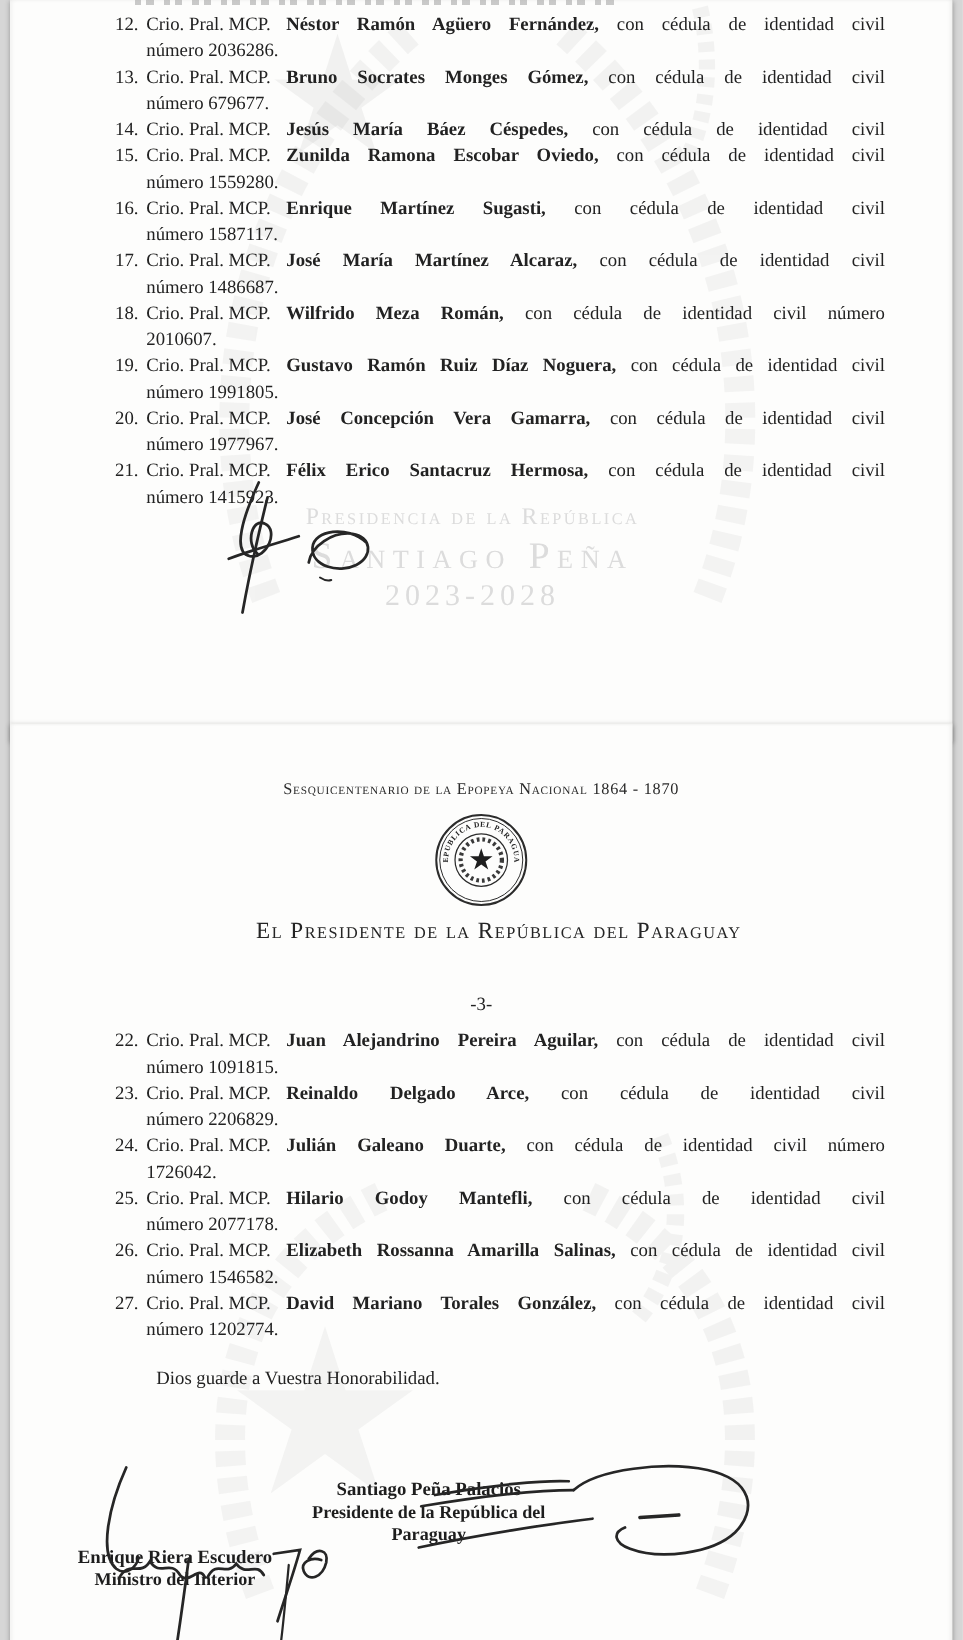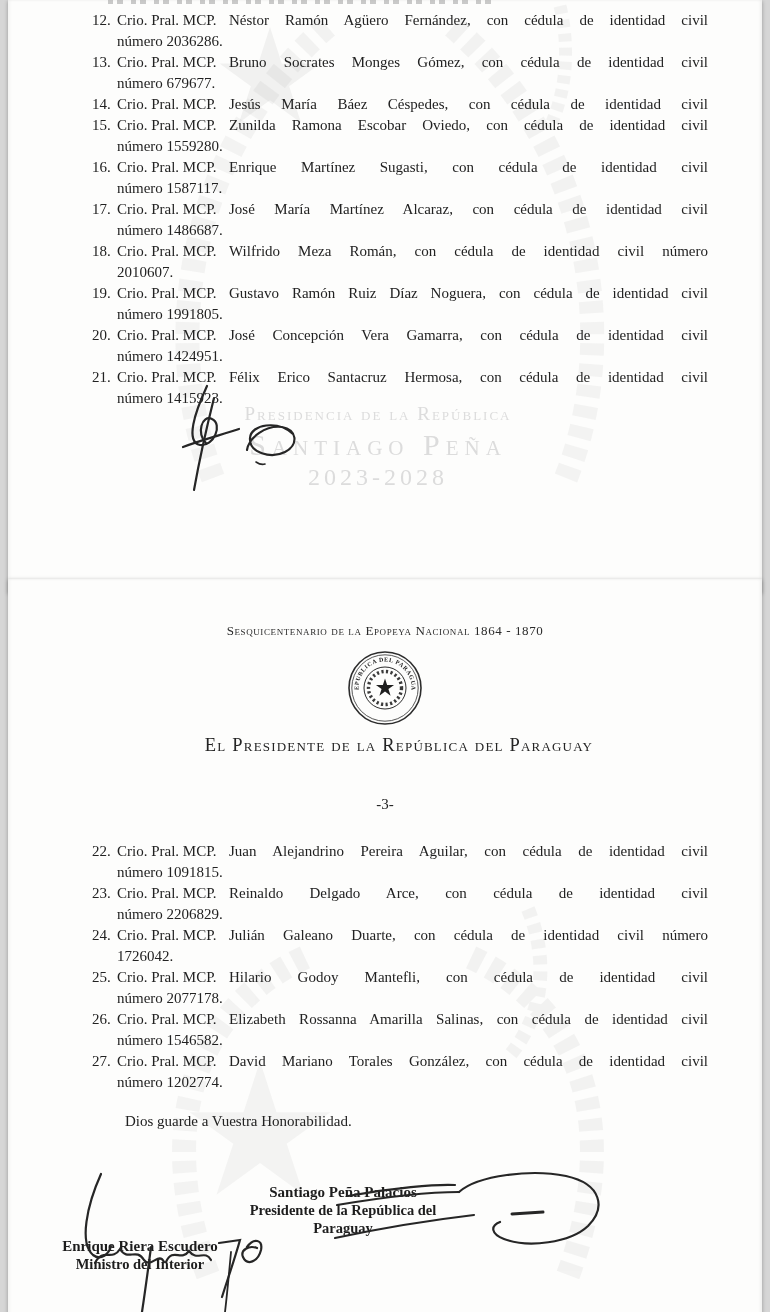--- a/index.html
+++ b/index.html
@@ -18,28 +18,28 @@
   
   .wm{position:absolute;inset:0;z-index:0;pointer-events:none;}
   .content{position:relative;z-index:2;}
 
   
   .cut-line{position:absolute;top:0;left:100px;width:390px;height:4px;opacity:.45;
     background:repeating-linear-gradient(90deg,#8a8a8a 0 5px,transparent 5px 9px,#8a8a8a 9px 15px,transparent 15px 23px);}
 
   
   .list{padding:10px 54px 0 84px;font-size:15px;line-height:21px;color:var(--ink);}
-  .page2 .list{padding-top:0;margin-top:28px;}
+  .page2 .list{padding-top:0;margin-top:10px;}
   .entry{display:flex;}
   .entry .num{width:25px;flex:0 0 25px;}
   .entry .body{flex:1;min-width:0;}
   .l1{display:flex;}
   .l1 .prefix{flex:0 0 112px;}
   .l1 .just{flex:1;text-align:justify;text-align-last:justify;text-justify:inter-word;}
-  .nm{font-weight:400;}
+  .nm{font-weight:700;}
   .l2{text-align:left;}
 
   
   .wm-text{position:absolute;left:0;right:14px;z-index:1;text-align:center;color:var(--wmtext);pointer-events:none;}
   .wm-t1{top:403px;font-variant:small-caps;font-size:19px;letter-spacing:2px;}
   .wm-t2{top:428px;font-variant:small-caps;font-size:30px;letter-spacing:6px;}
   .wm-t3{top:464px;font-size:24px;letter-spacing:4px;}
 
   
   .hdr-top{margin-top:44px;text-align:center;font-variant:small-caps;font-size:13px;letter-spacing:.6px;color:#2a2a2a;}
@@ -168,21 +168,21 @@
             </div>
           </div>
 
           <div class="entry">
             <span class="num">20.</span>
             <div class="body">
               <div class="l1">
                 <span class="prefix">Crio. Pral. MCP.</span>
                 <span class="just"><b class="nm">José Concepción Vera Gamarra,</b> <span>con cédula de identidad civil</span></span>
               </div>
-              <div class="l2">número 1424951.</div>
+              <div class="l2">número 1977967.</div>
             </div>
           </div>
 
           <div class="entry">
             <span class="num">21.</span>
             <div class="body">
               <div class="l1">
                 <span class="prefix">Crio. Pral. MCP.</span>
                 <span class="just"><b class="nm">Félix Erico Santacruz Hermosa,</b> <span>con cédula de identidad civil</span></span>
               </div>

